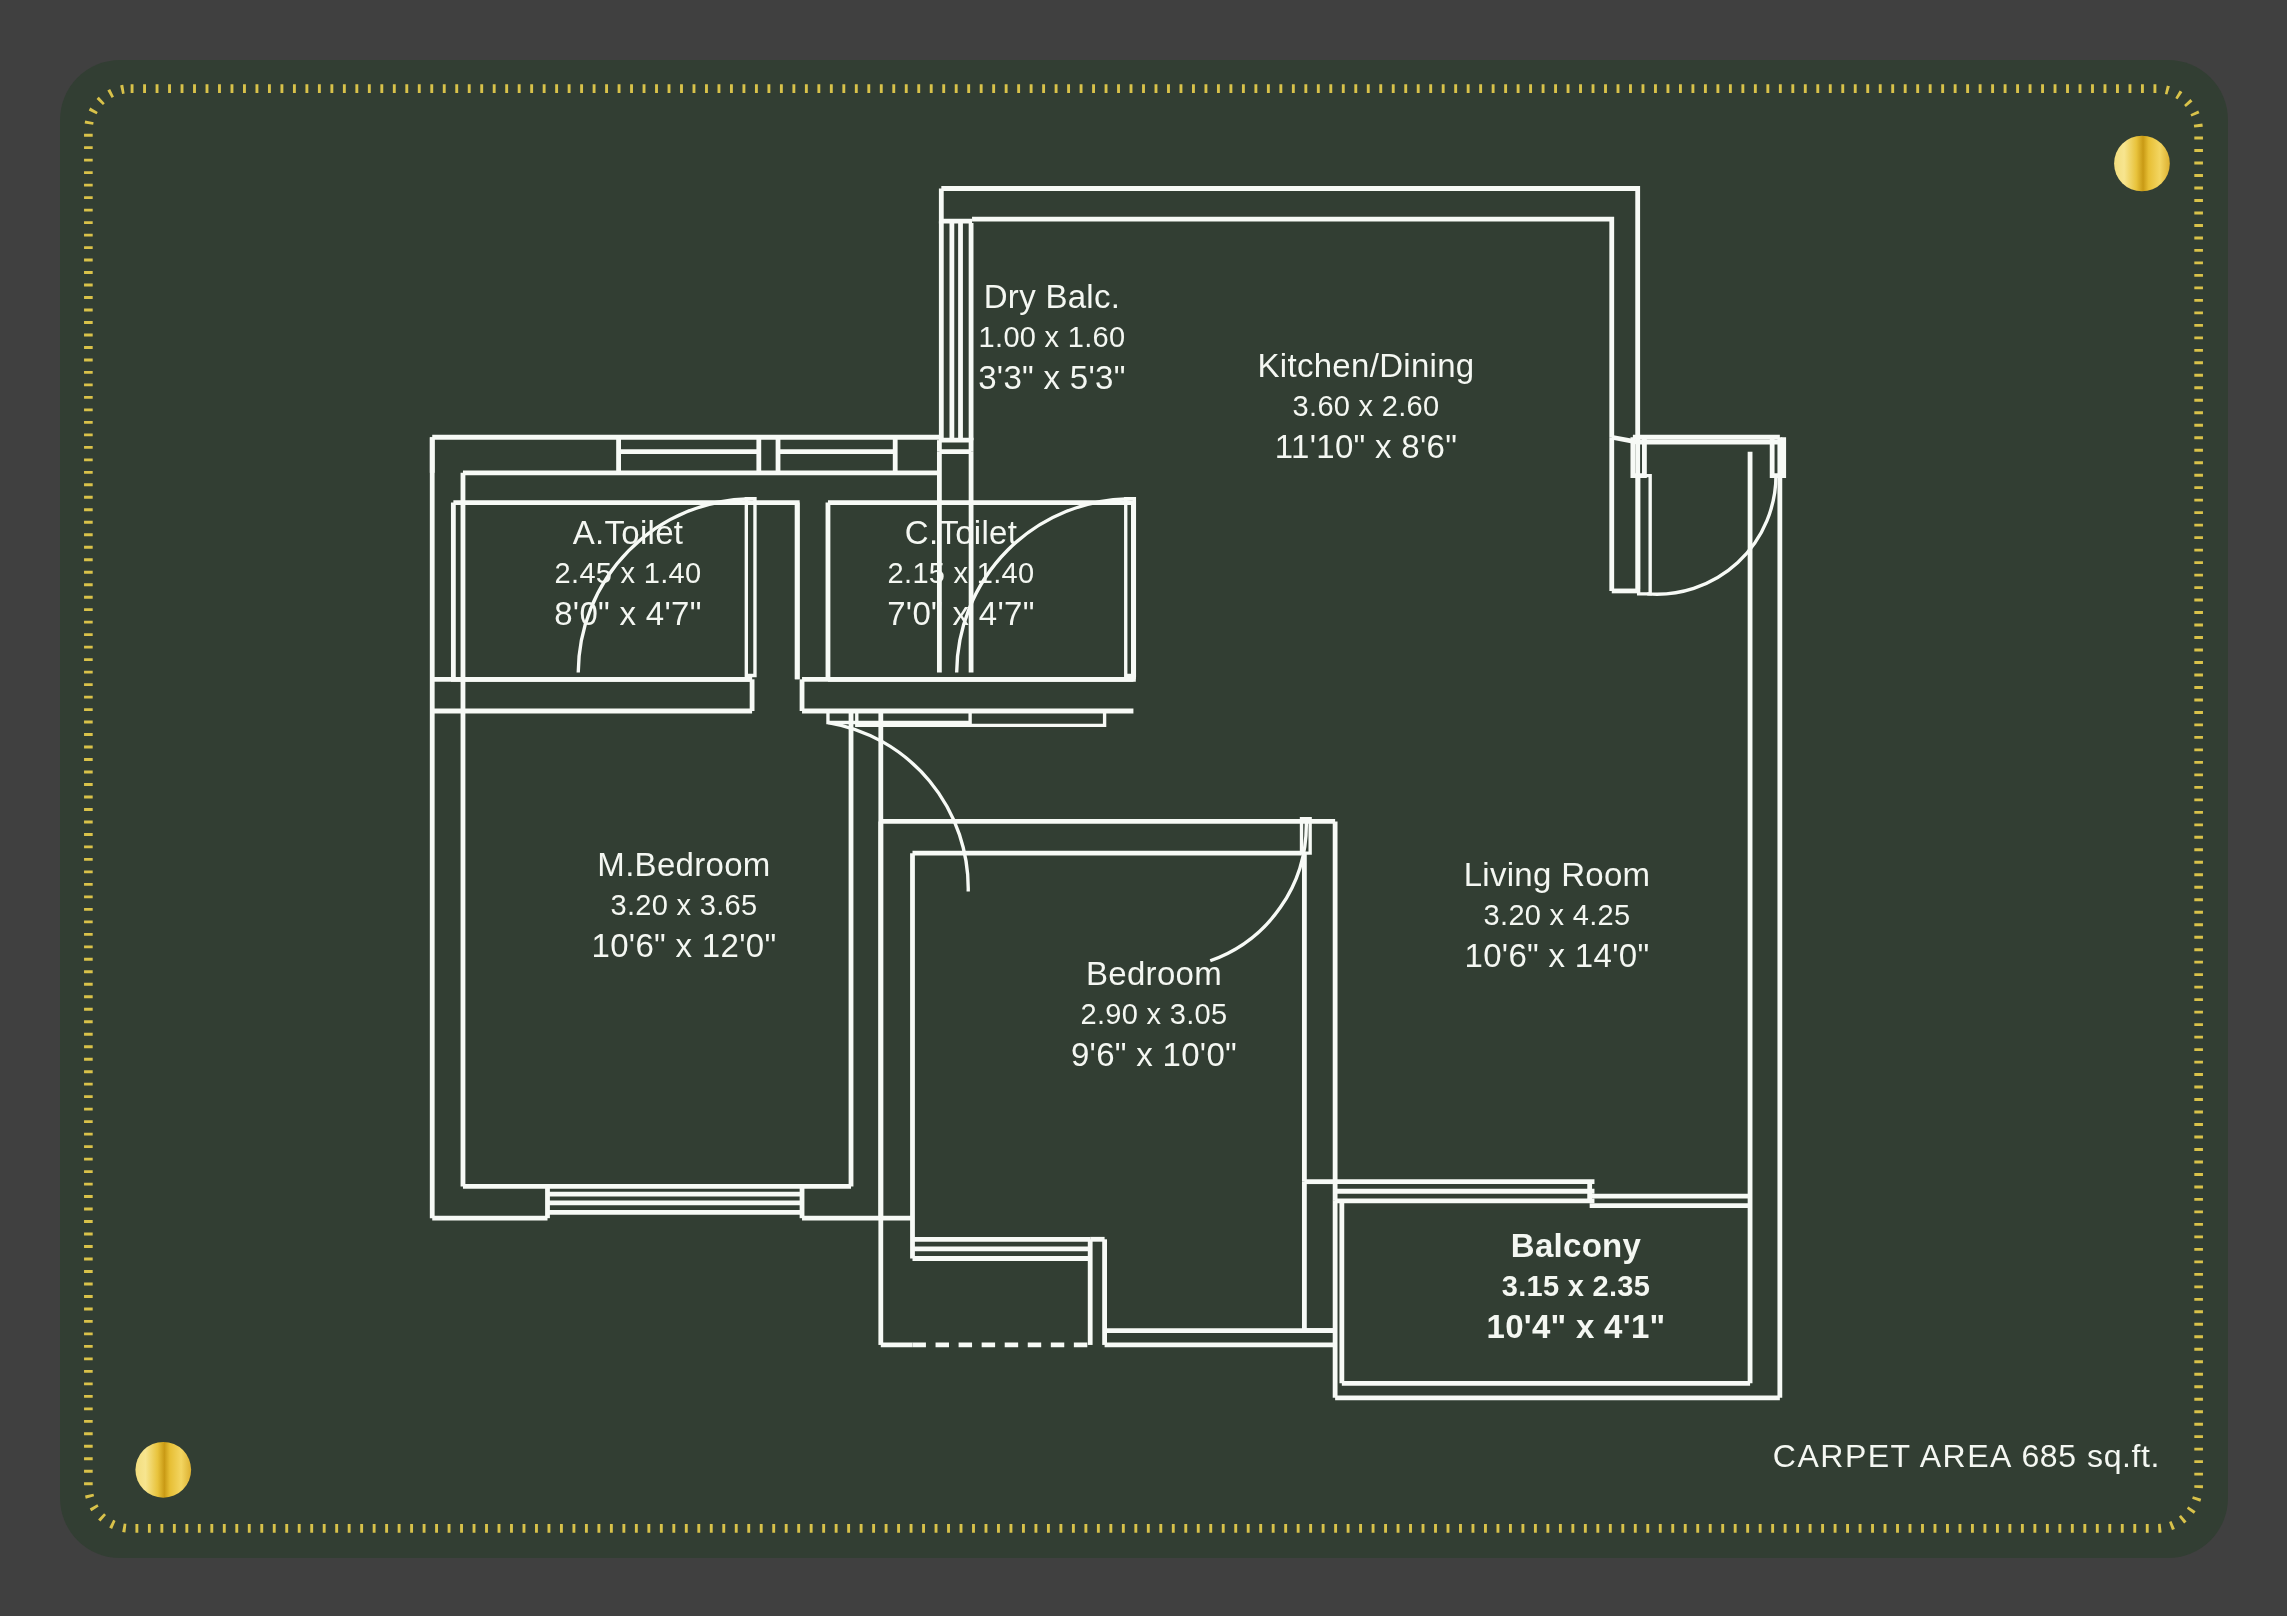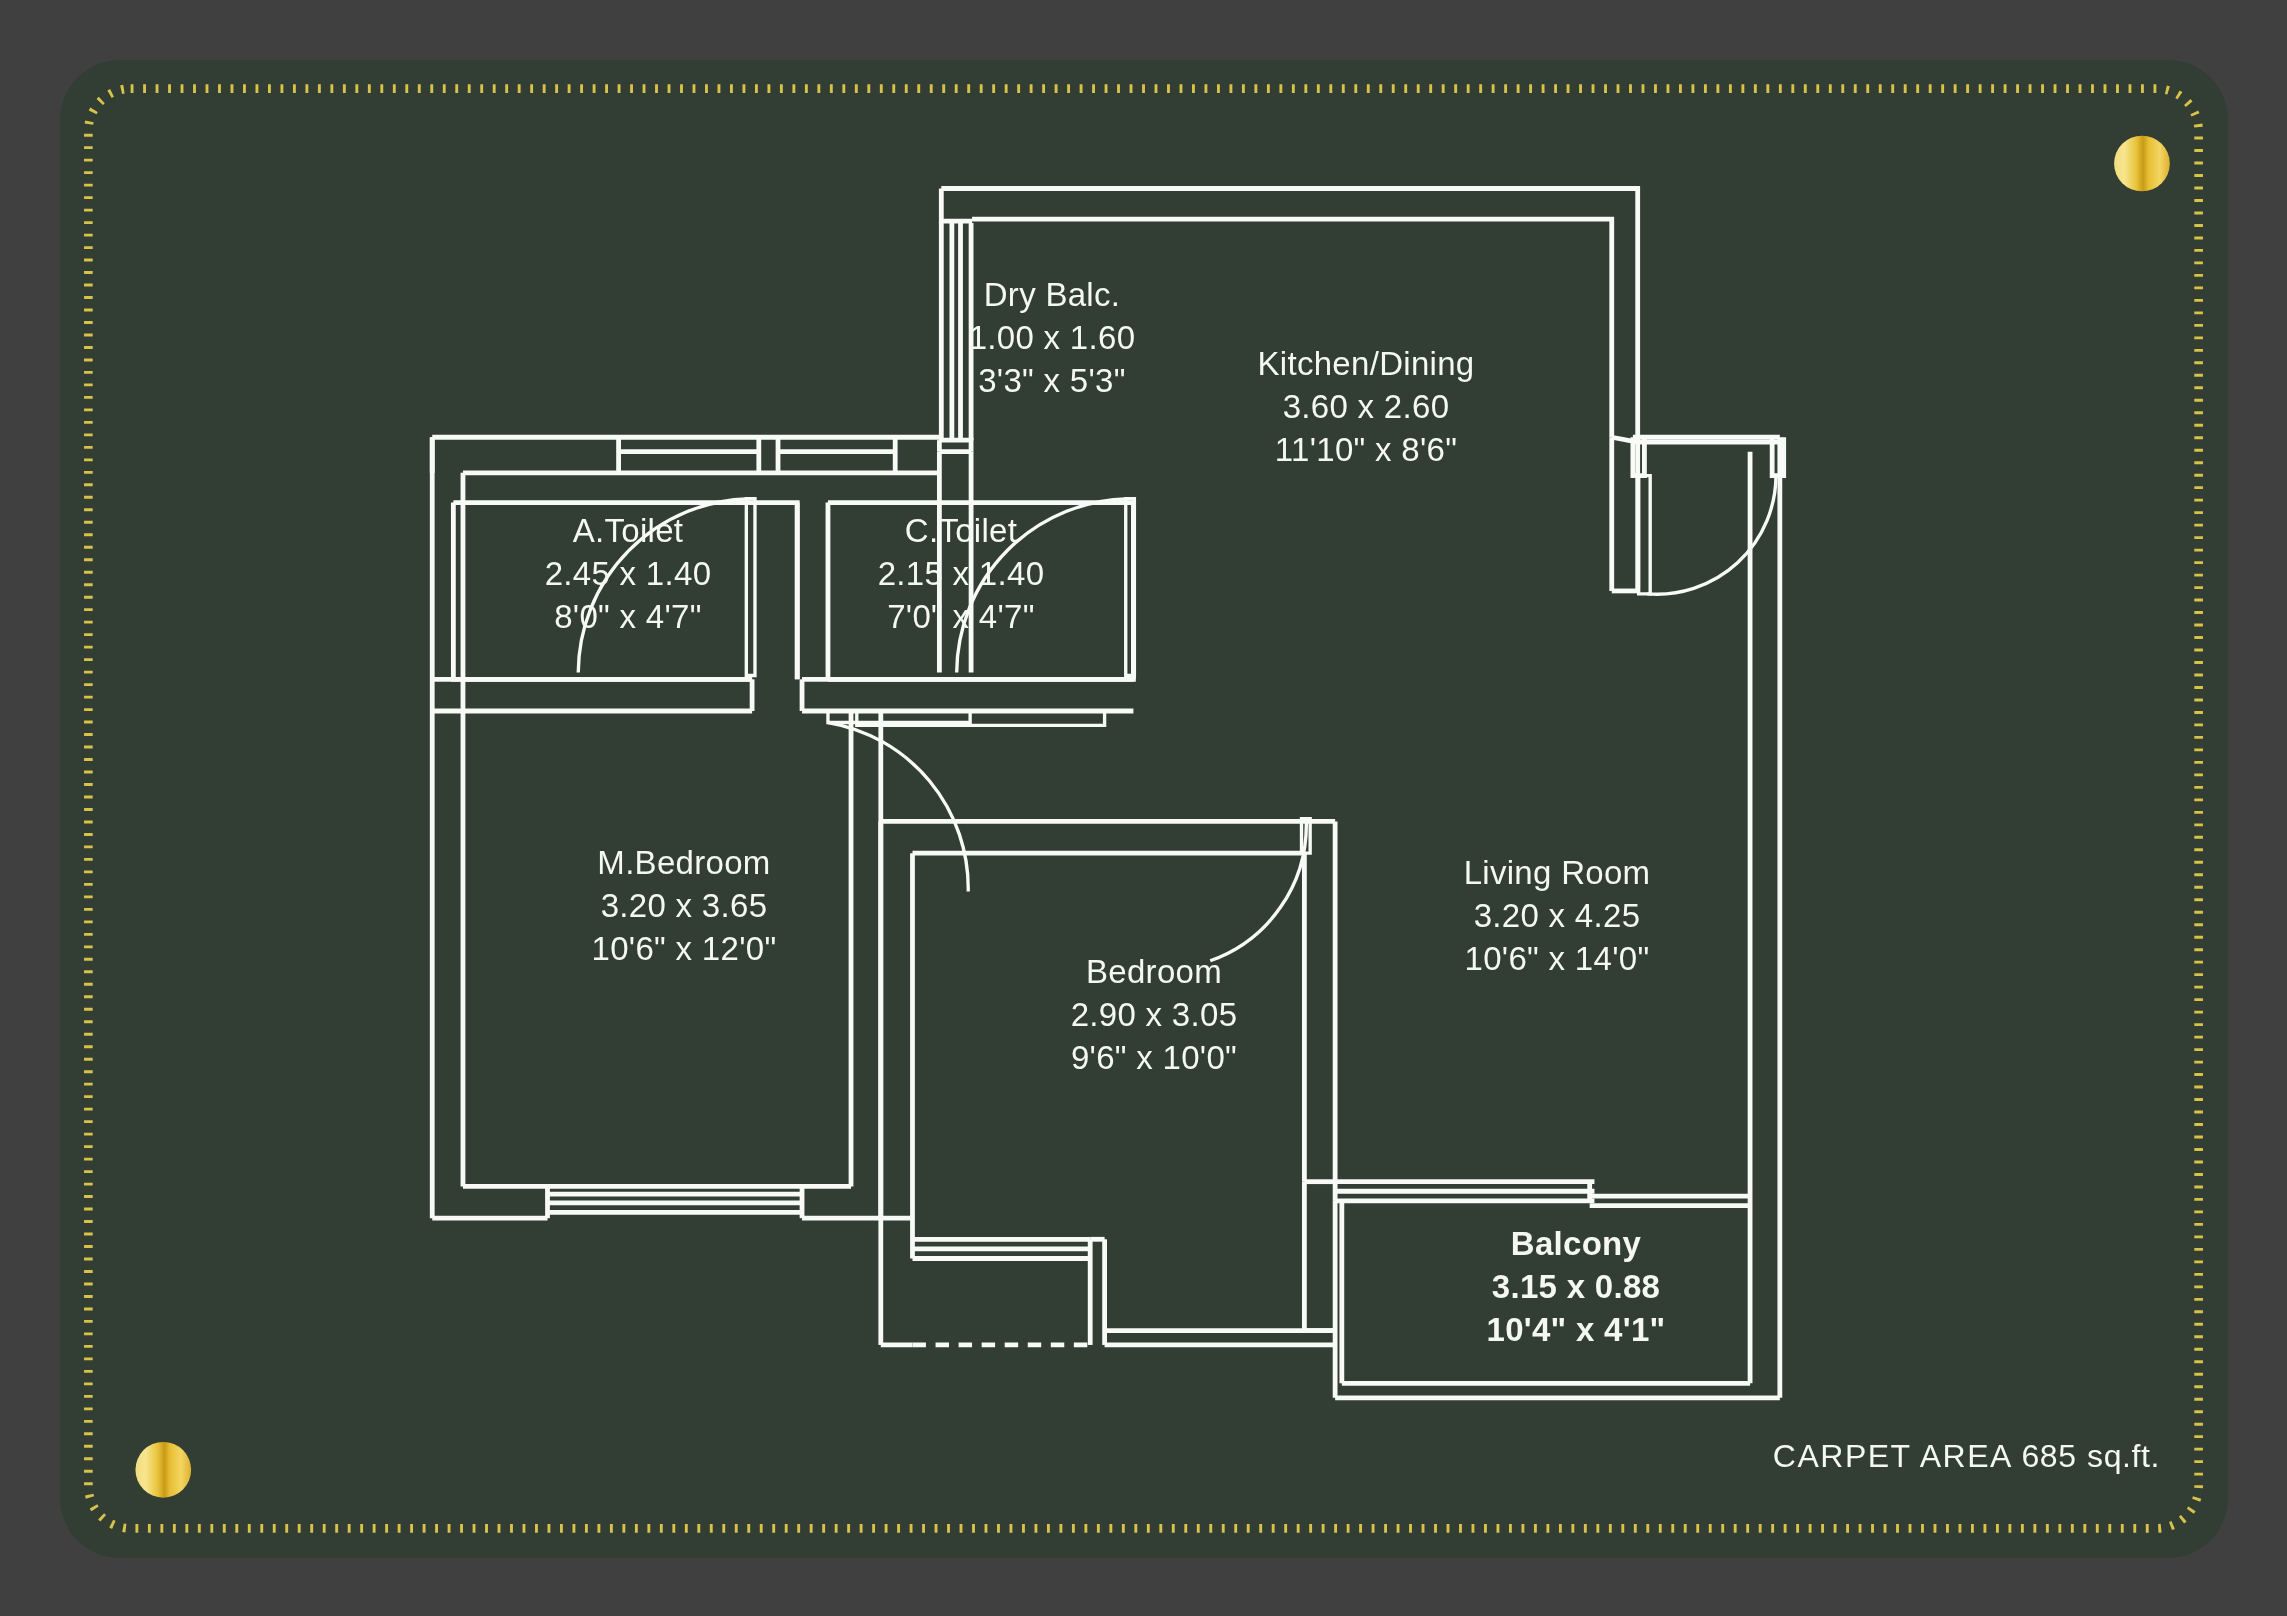--- a/index.html
+++ b/index.html
@@ -42,21 +42,21 @@
     position: absolute;
     color: #f4f7f2;
     text-align: center;
     line-height: 1.30;
     white-space: nowrap;
     letter-spacing: 0.3px;
     transform: translate(-50%, -50%);
     font-weight: 300;
   }
   .roomlabel .rl-name { font-size: 33px; display: block; }
-  .roomlabel .rl-m    { font-size: 33px; display: block; }
+  .roomlabel .rl-m    { font-size: 29px; display: block; }
   .roomlabel .rl-f    { font-size: 33px; display: block; }
   #carpet-area {
     position: absolute;
     right: 134px;
     bottom: 142px;
     color: #f4f7f2;
     font-size: 32px;
     letter-spacing: 1.5px;
     white-space: nowrap;
     font-weight: 300;
@@ -303,20 +303,20 @@
   </div>
 
   <div class="roomlabel" style="left:1545px; top:916px;margin-left:12px;">
     <span class="rl-name">Living Room</span>
     <span class="rl-m">3.20 x 4.25</span>
     <span class="rl-f">10'6" x 14'0"</span>
   </div>
 
   <div class="roomlabel" style="left:1576px; top:1287px;font-weight:bold;">
     <span class="rl-name">Balcony</span>
-    <span class="rl-m">3.15 x 0.88</span>
+    <span class="rl-m">3.15 x 2.35</span>
     <span class="rl-f">10'4" x 4'1"</span>
   </div>
 
   <div id="carpet-area"><span>CARPET AREA</span> <span class="ca-value">685</span> <span class="ca-unit">sq.ft.</span></div>
 
 </div>
 
 
 </body></html>

